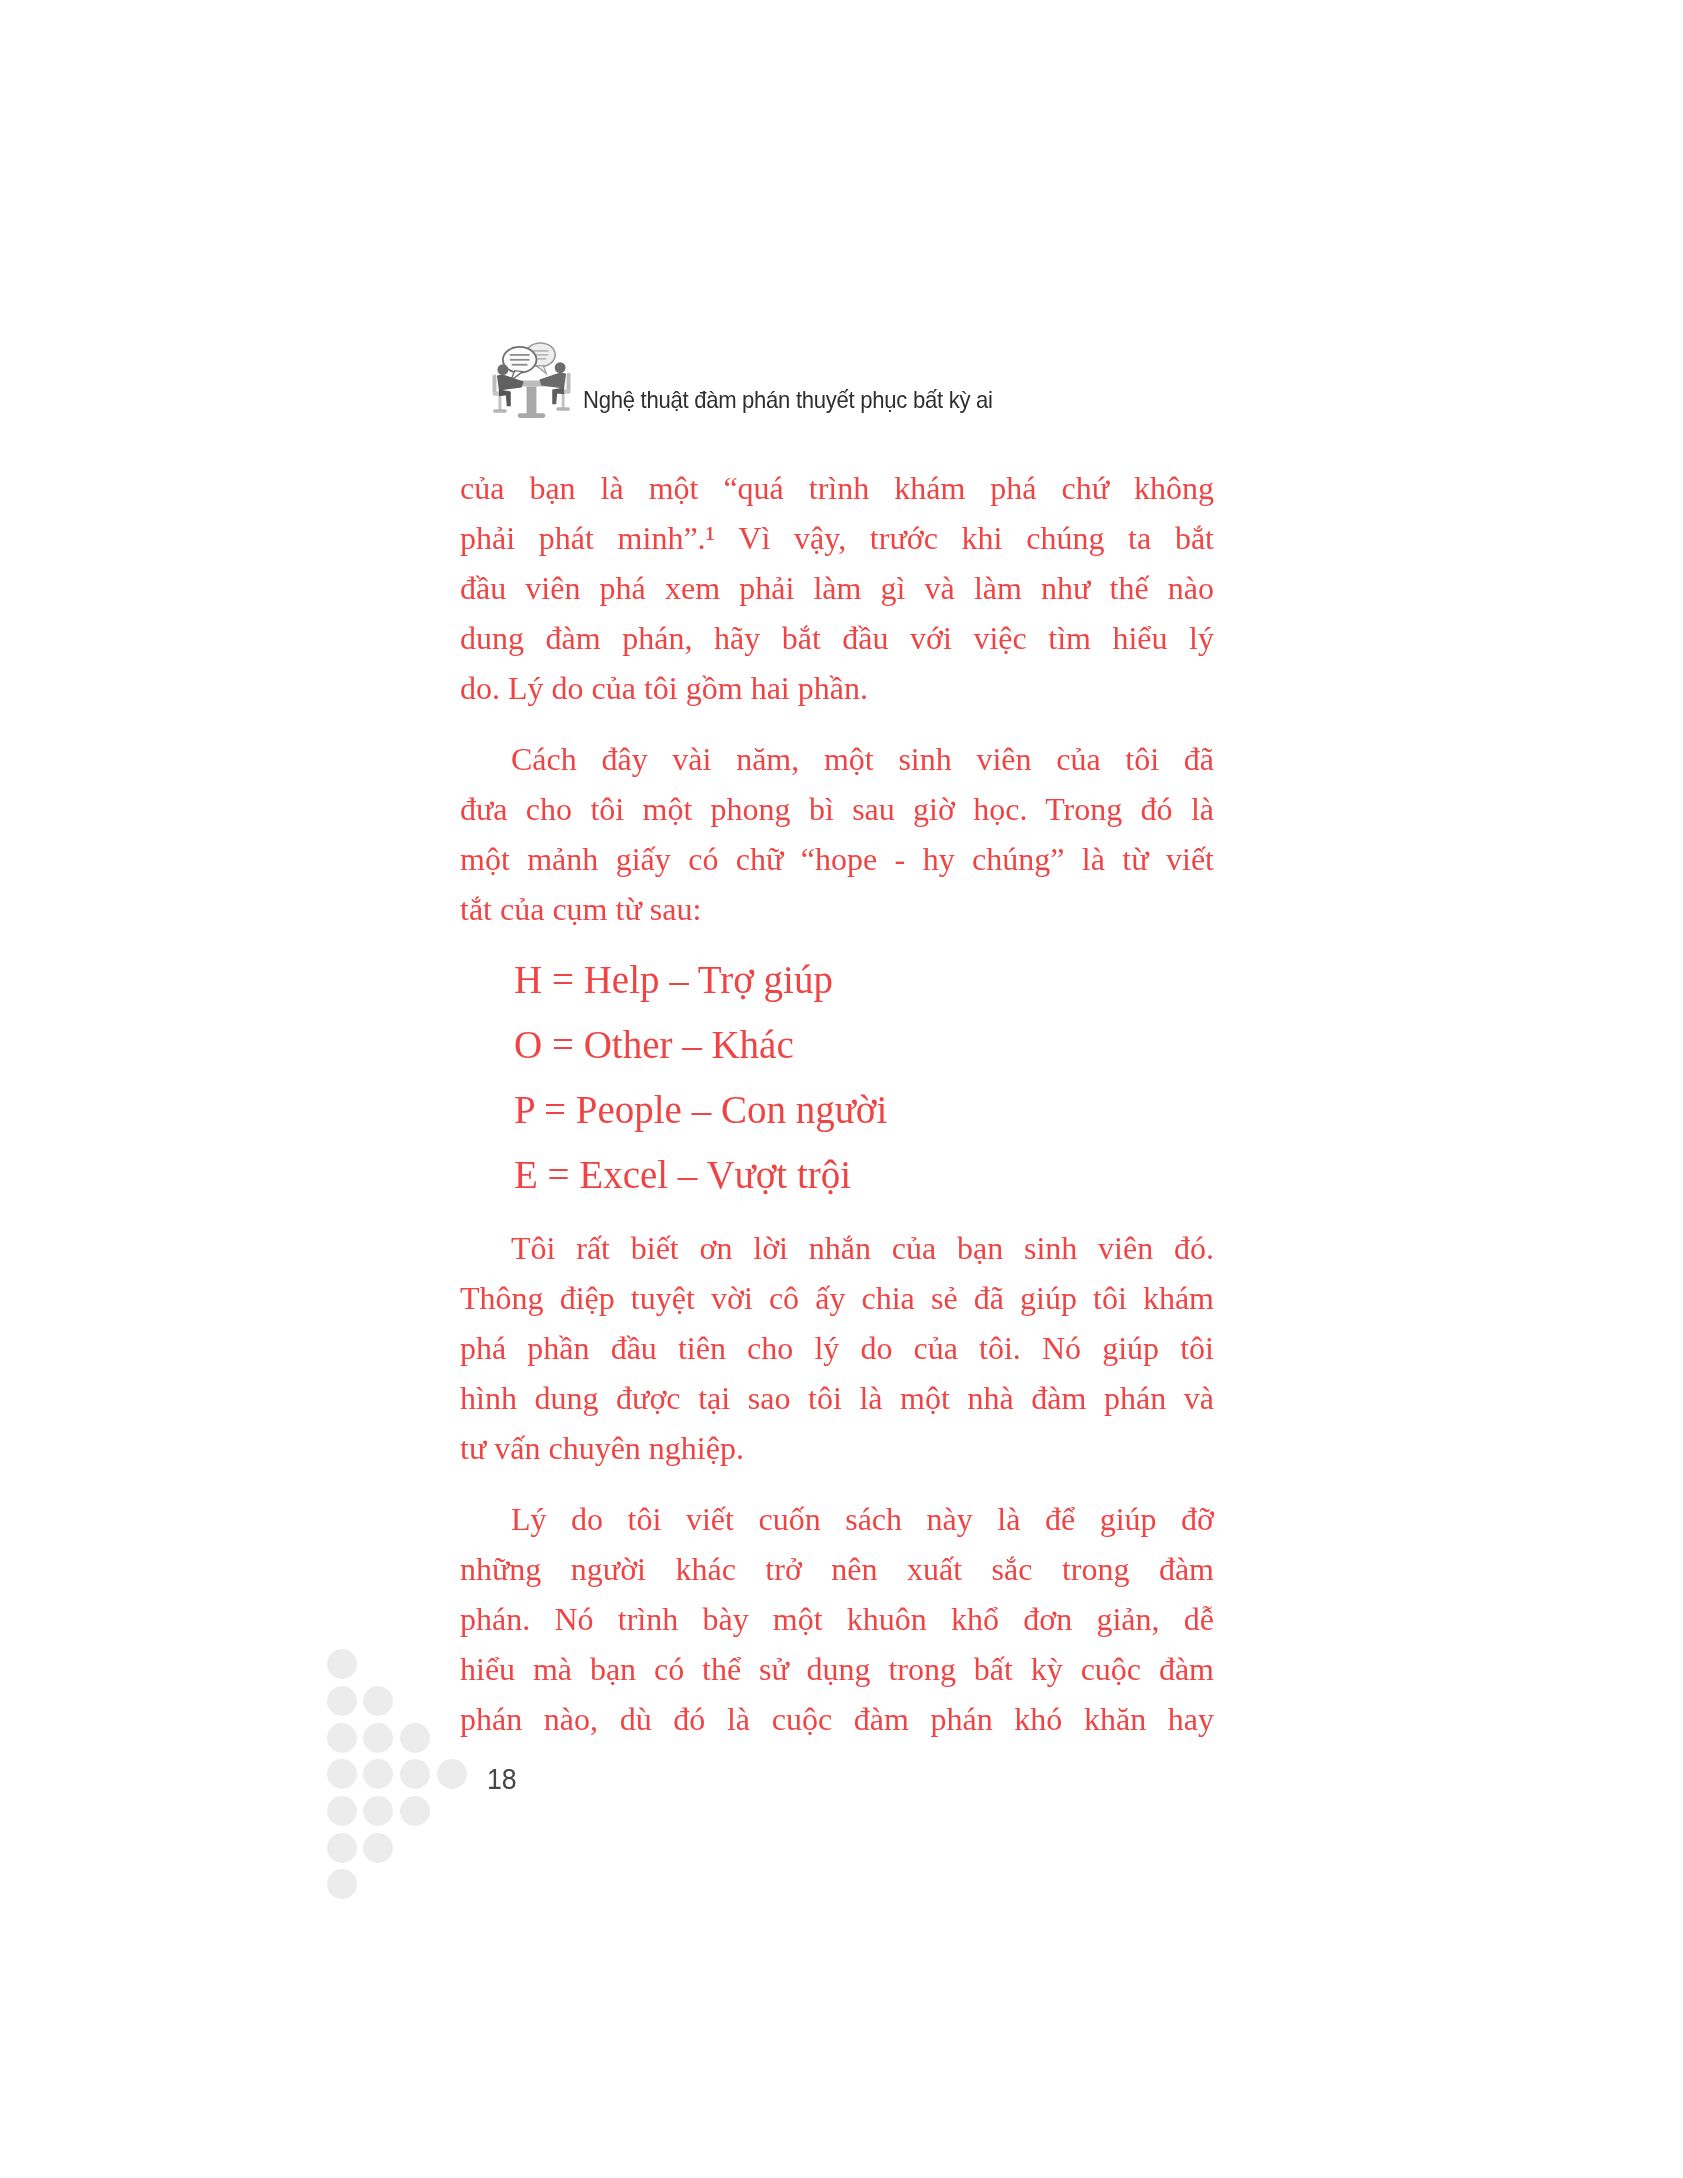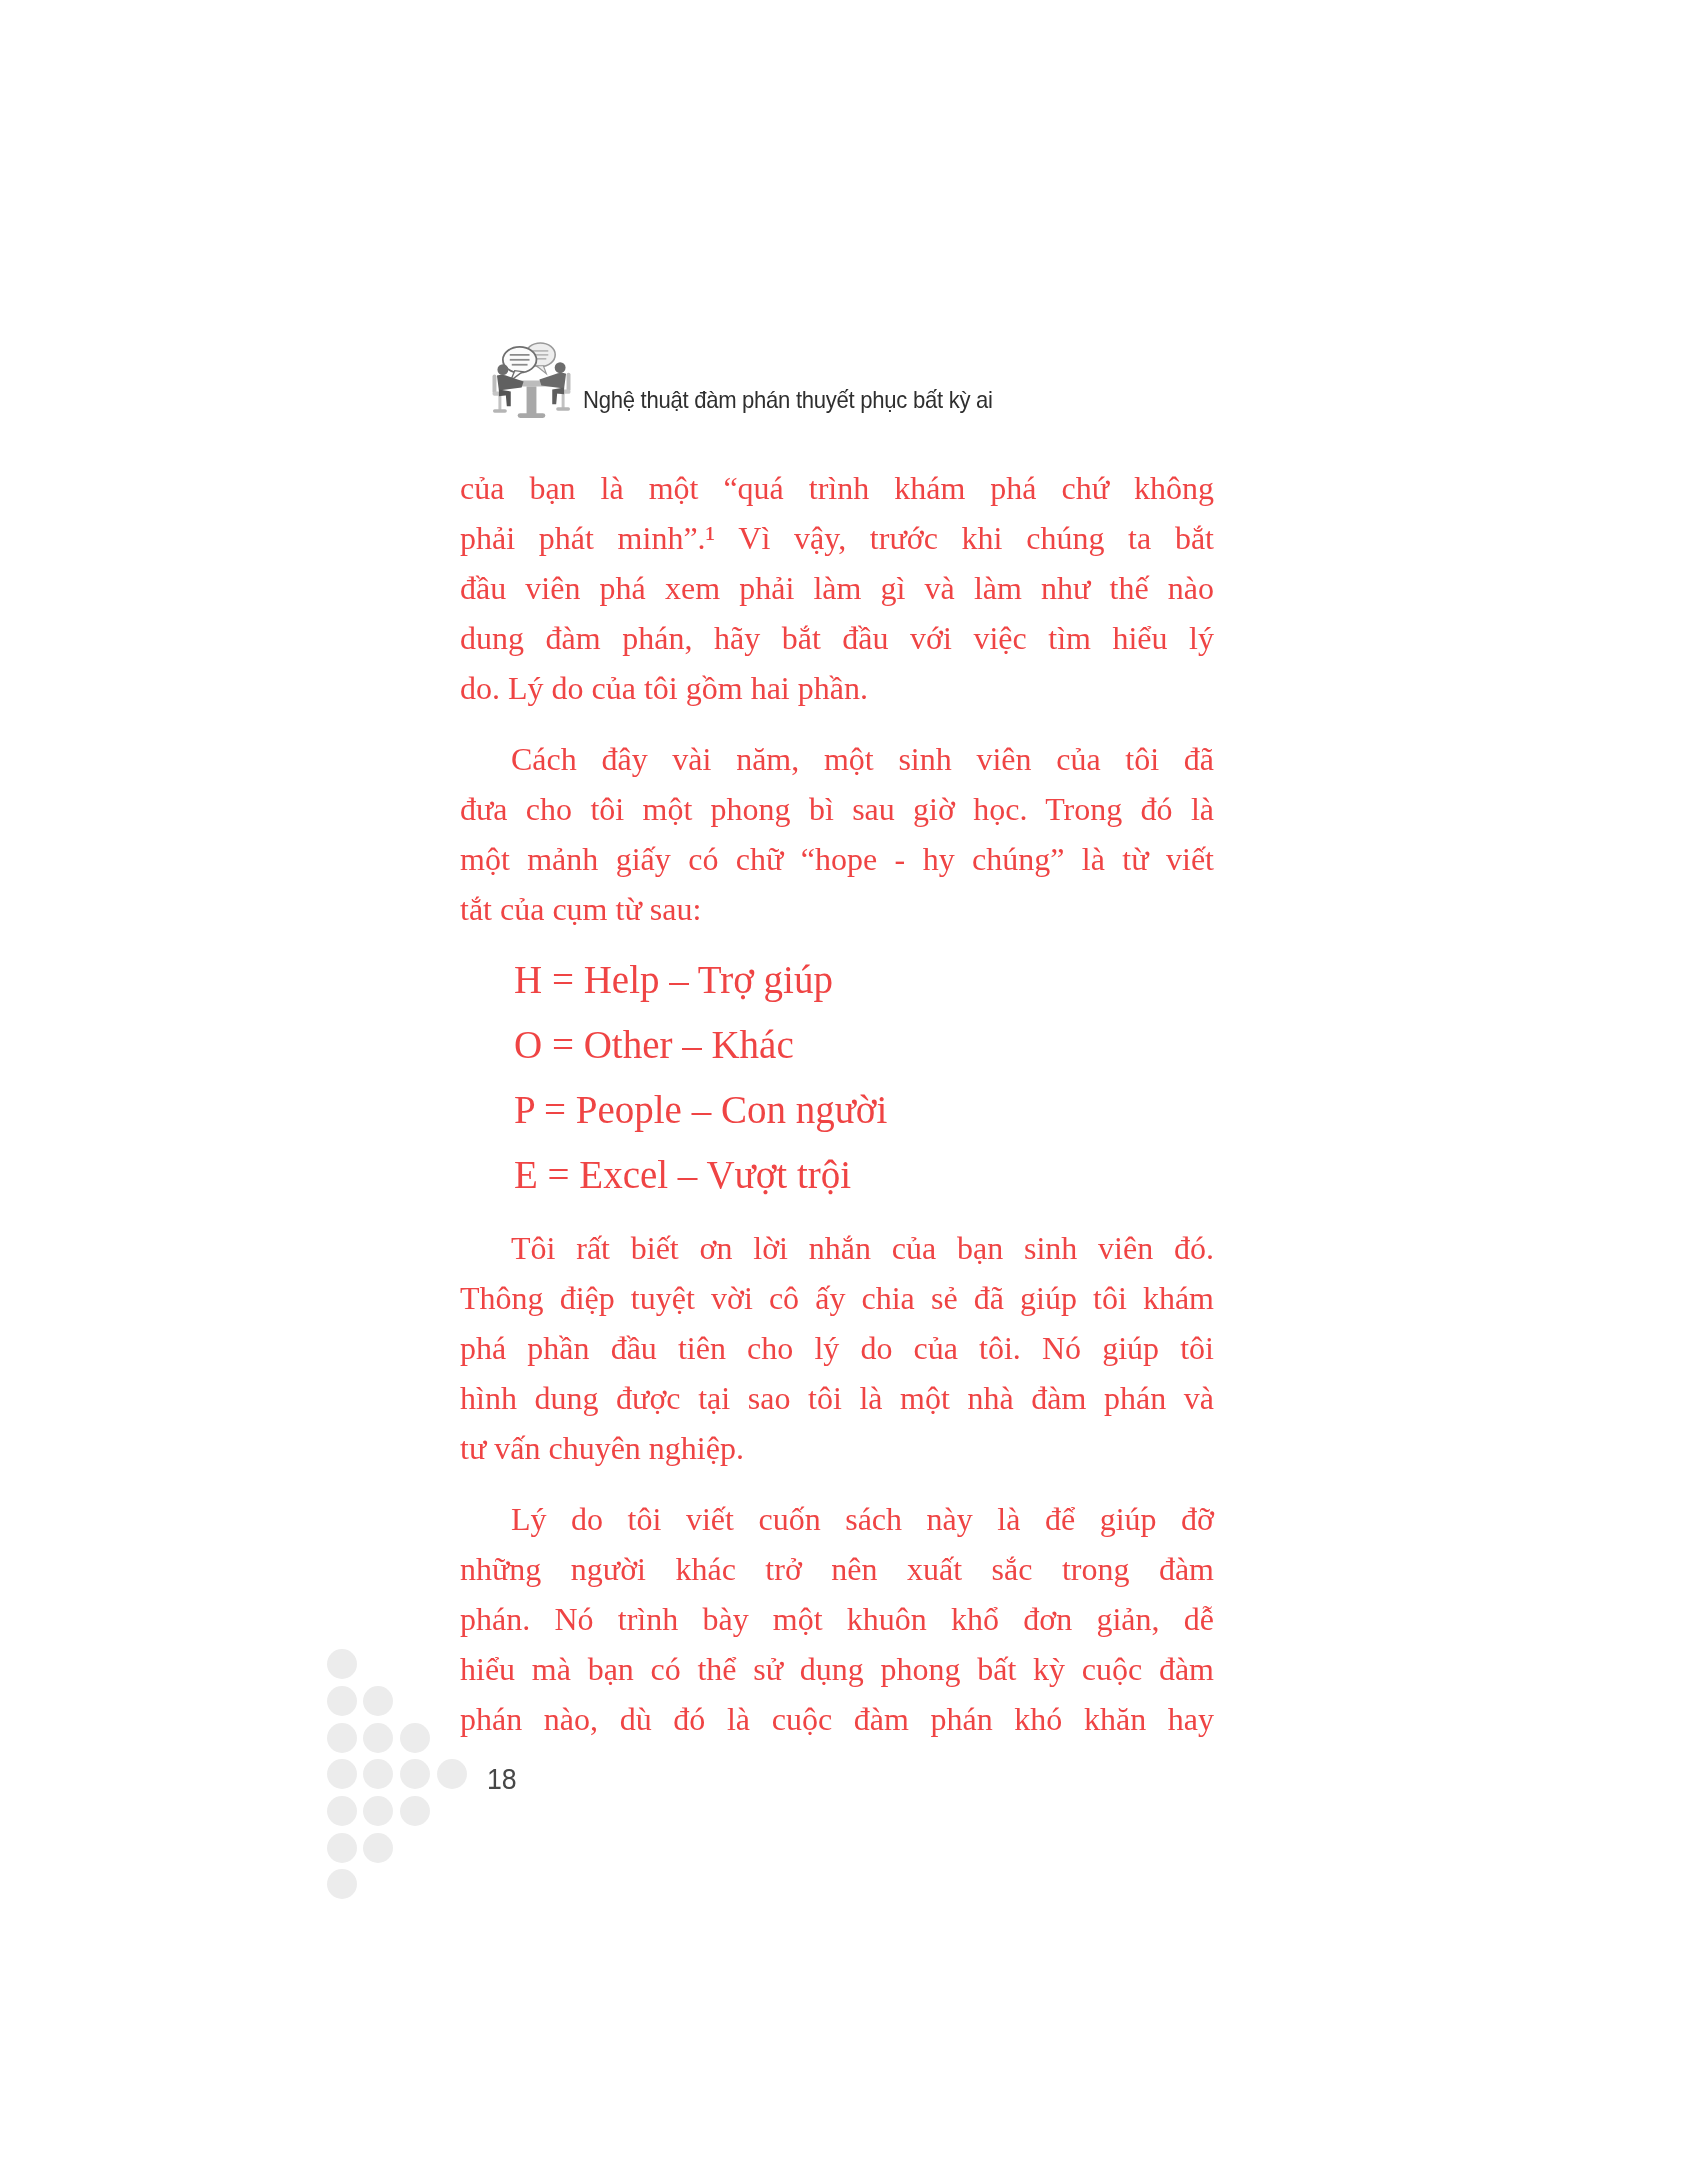--- a/index.html
+++ b/index.html
@@ -161,21 +161,21 @@
         <div class="line first-indent">Tôi rất biết ơn lời nhắn của bạn sinh viên đó.</div>
         <div class="line">Thông điệp tuyệt vời cô ấy chia sẻ đã giúp tôi khám</div>
         <div class="line">phá phần đầu tiên cho lý do của tôi. Nó giúp tôi</div>
         <div class="line">hình dung được tại sao tôi là một nhà đàm phán và</div>
         <div class="line last">tư vấn chuyên nghiệp.</div>
       </div>
       <div class="paragraph">
         <div class="line first-indent">Lý do tôi viết cuốn sách này là để giúp đỡ</div>
         <div class="line">những người khác trở nên xuất sắc trong đàm</div>
         <div class="line">phán. Nó trình bày một khuôn khổ đơn giản, dễ</div>
-        <div class="line">hiểu mà bạn có thể sử dụng phong bất kỳ cuộc đàm</div>
+        <div class="line">hiểu mà bạn có thể sử dụng trong bất kỳ cuộc đàm</div>
         <div class="line">phán nào, dù đó là cuộc đàm phán khó khăn hay</div>
       </div>
     </div>
 
   <div class="dots-decoration">
       <div class="dot" style="left: 327px; top: 1649px;"></div>
       <div class="dot" style="left: 327px; top: 1686px;"></div>
       <div class="dot" style="left: 363px; top: 1686px;"></div>
       <div class="dot" style="left: 327px; top: 1723px;"></div>
       <div class="dot" style="left: 363px; top: 1723px;"></div>

